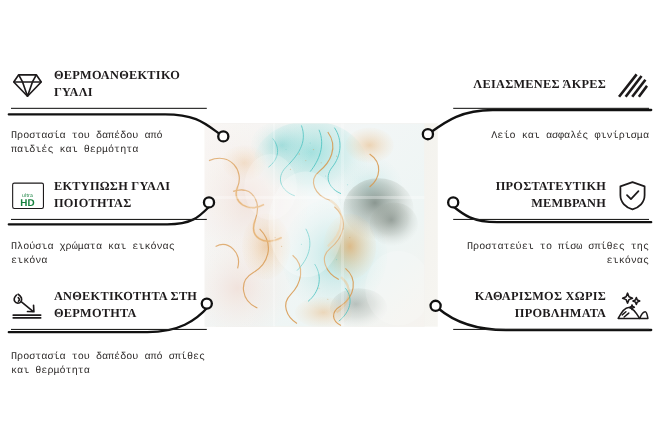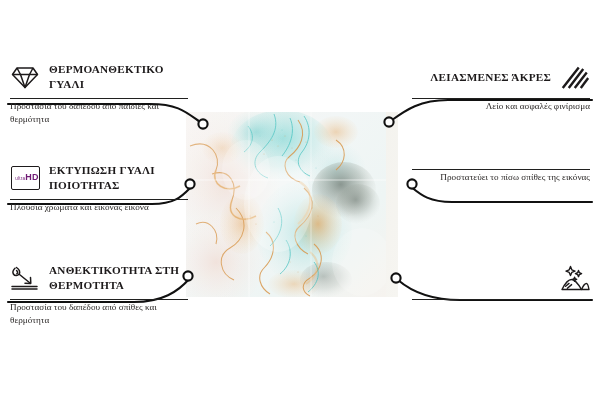--- a/index.html
+++ b/index.html
@@ -42,33 +42,33 @@
   .feature.right .f-head{flex-direction:row-reverse;}
   .f-icon{flex:0 0 auto;width:30px;height:28px;display:flex;align-items:center;justify-content:center;}
   .f-icon svg{display:block;}
   .f-title{
     font-family:"Liberation Serif", serif;
     font-size:11.2px;font-weight:700;letter-spacing:.25px;
     line-height:1.32;color:#1d1a1b;text-transform:none;
   }
   .f-rule{height:0;border-top:1.4px solid #20201f;margin-top:6px;width:100%;}
   .f-desc{
-    margin-top:1px;font-size:9.2px;line-height:1.42;color:#2b2827;
-    font-family:Liberation Serif, serif;
+    margin-top:17px;font-size:9.2px;line-height:1.42;color:#2b2827;
+    font-family:Liberation Mono, monospace;
   }
 
   
   .pos-r1{top:62px;}
   .pos-r2{top:163px;}
   .pos-r3{top:263px;}
 
   .ultrahd{
     width:27px;height:22px;border:1.6px solid #1d1a1b;border-radius:2px;
-    display:flex;flex-direction:row;align-items:center;justify-content:flex-end;
-    font-family:"Liberation Sans", sans-serif;color:#701a75;
+    display:flex;flex-direction:column;align-items:center;justify-content:flex-end;
+    font-family:"Liberation Sans", sans-serif;color:#15803d;
   }
   .ultrahd .u1{font-size:4.6px;line-height:5px;letter-spacing:.2px;}
   .ultrahd .u2{font-size:9px;line-height:9.4px;font-weight:700;letter-spacing:.1px;}
 </style>
 </head>
 <body>
 
 <div id="stage">
 
   <div class="product-shadow"></div>
@@ -274,36 +274,48 @@
           </g>
         </svg>
       </span>
       <span class="f-title">ΑΝΘΕΚΤΙΚΟΤΗΤΑ ΣΤΗ ΘΕΡΜΟΤΗΤΑ</span>
     </div>
     <div class="f-rule"></div>
     <div class="f-desc">Προστασία του δαπέδου από σπίθες και θερμότητα</div>
   </div>
 
   <div class="feature right pos-r2">
+    <div class="f-head">
+      <span class="f-icon">
+        <svg width="26" height="28" viewBox="0 0 26 28">
+          <g fill="none" stroke="#1d1a1b" stroke-width="1.6" stroke-linejoin="round" stroke-linecap="round">
+            <path d="M13 1.6 L24 5.4 V13.5 C24 20 19 24.6 13 26.4 C7 24.6 2 20 2 13.5 V5.4 Z"></path>
+            <path d="M8 13.4 L11.6 17 L18.4 9.8"></path>
+          </g>
+        </svg>
+      </span>
+      <span class="f-title">ΠΡΟΣΤΑΤΕΥΤΙΚΗ ΜΕΜΒΡΑΝΗ</span>
+    </div>
     <div class="f-rule"></div>
     <div class="f-desc">Προστατεύει το πίσω σπίθες της εικόνας</div>
   </div>
 
   <div class="feature right pos-r3">
     <div class="f-head">
       <span class="f-icon">
         <svg width="30" height="27" viewBox="0 0 30 27">
           <g fill="none" stroke="#1d1a1b" stroke-width="1.4" stroke-linejoin="round" stroke-linecap="round">
             <path d="M10.5 1.5 L11.8 4.8 L15 6.1 L11.8 7.4 L10.5 10.6 L9.2 7.4 L6 6.1 L9.2 4.8 Z"></path>
             <path d="M18.5 5.5 L19.4 7.7 L21.6 8.6 L19.4 9.5 L18.5 11.7 L17.6 9.5 L15.4 8.6 L17.6 7.7 Z"></path>
             <path d="M14.6 12.2 L15.2 13.7 L16.7 14.3 L15.2 14.9 L14.6 16.4 L14 14.9 L12.5 14.3 L14 13.7 Z"></path>
             <path d="M2 24.5 C5 18.5 8 14.5 11.5 14.5 C15 14.5 18 18.5 21.5 24.5 Z"></path>
             <path d="M21.5 24.5 C23 21 25 18.5 26.5 18.5 C27.4 18.5 28.2 20 29 24.5 Z"></path>
             <path d="M5.6 21.2 L9 18.4"></path>
             <path d="M7.4 23.2 L11.6 19.6"></path>
           </g>
         </svg>
       </span>
+      <span class="f-title">ΚΑΘΑΡΙΣΜΟΣ ΧΩΡΙΣ ΠΡΟΒΛΗΜΑΤΑ</span>
     </div>
     <div class="f-rule"></div>
   </div>
 
 </div>
 
 </body></html>

